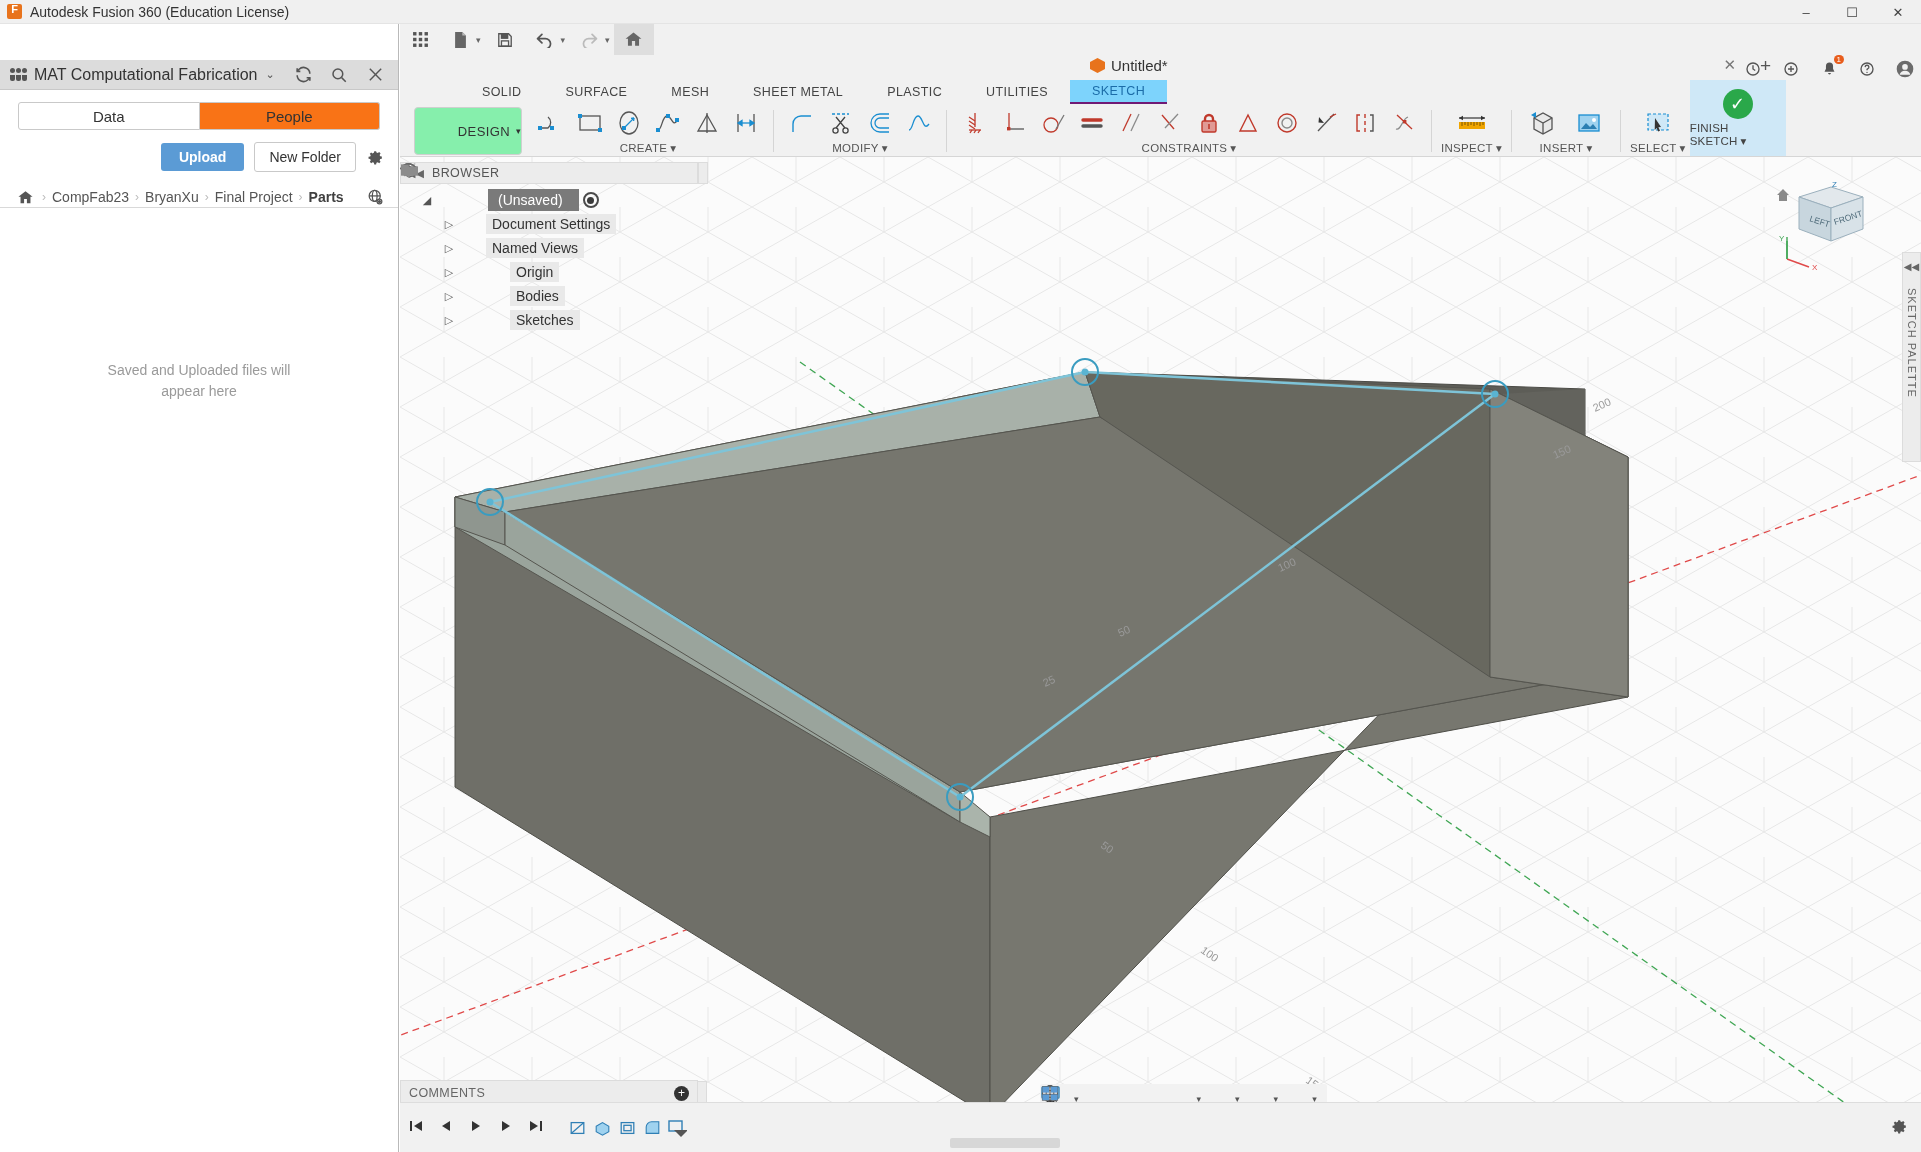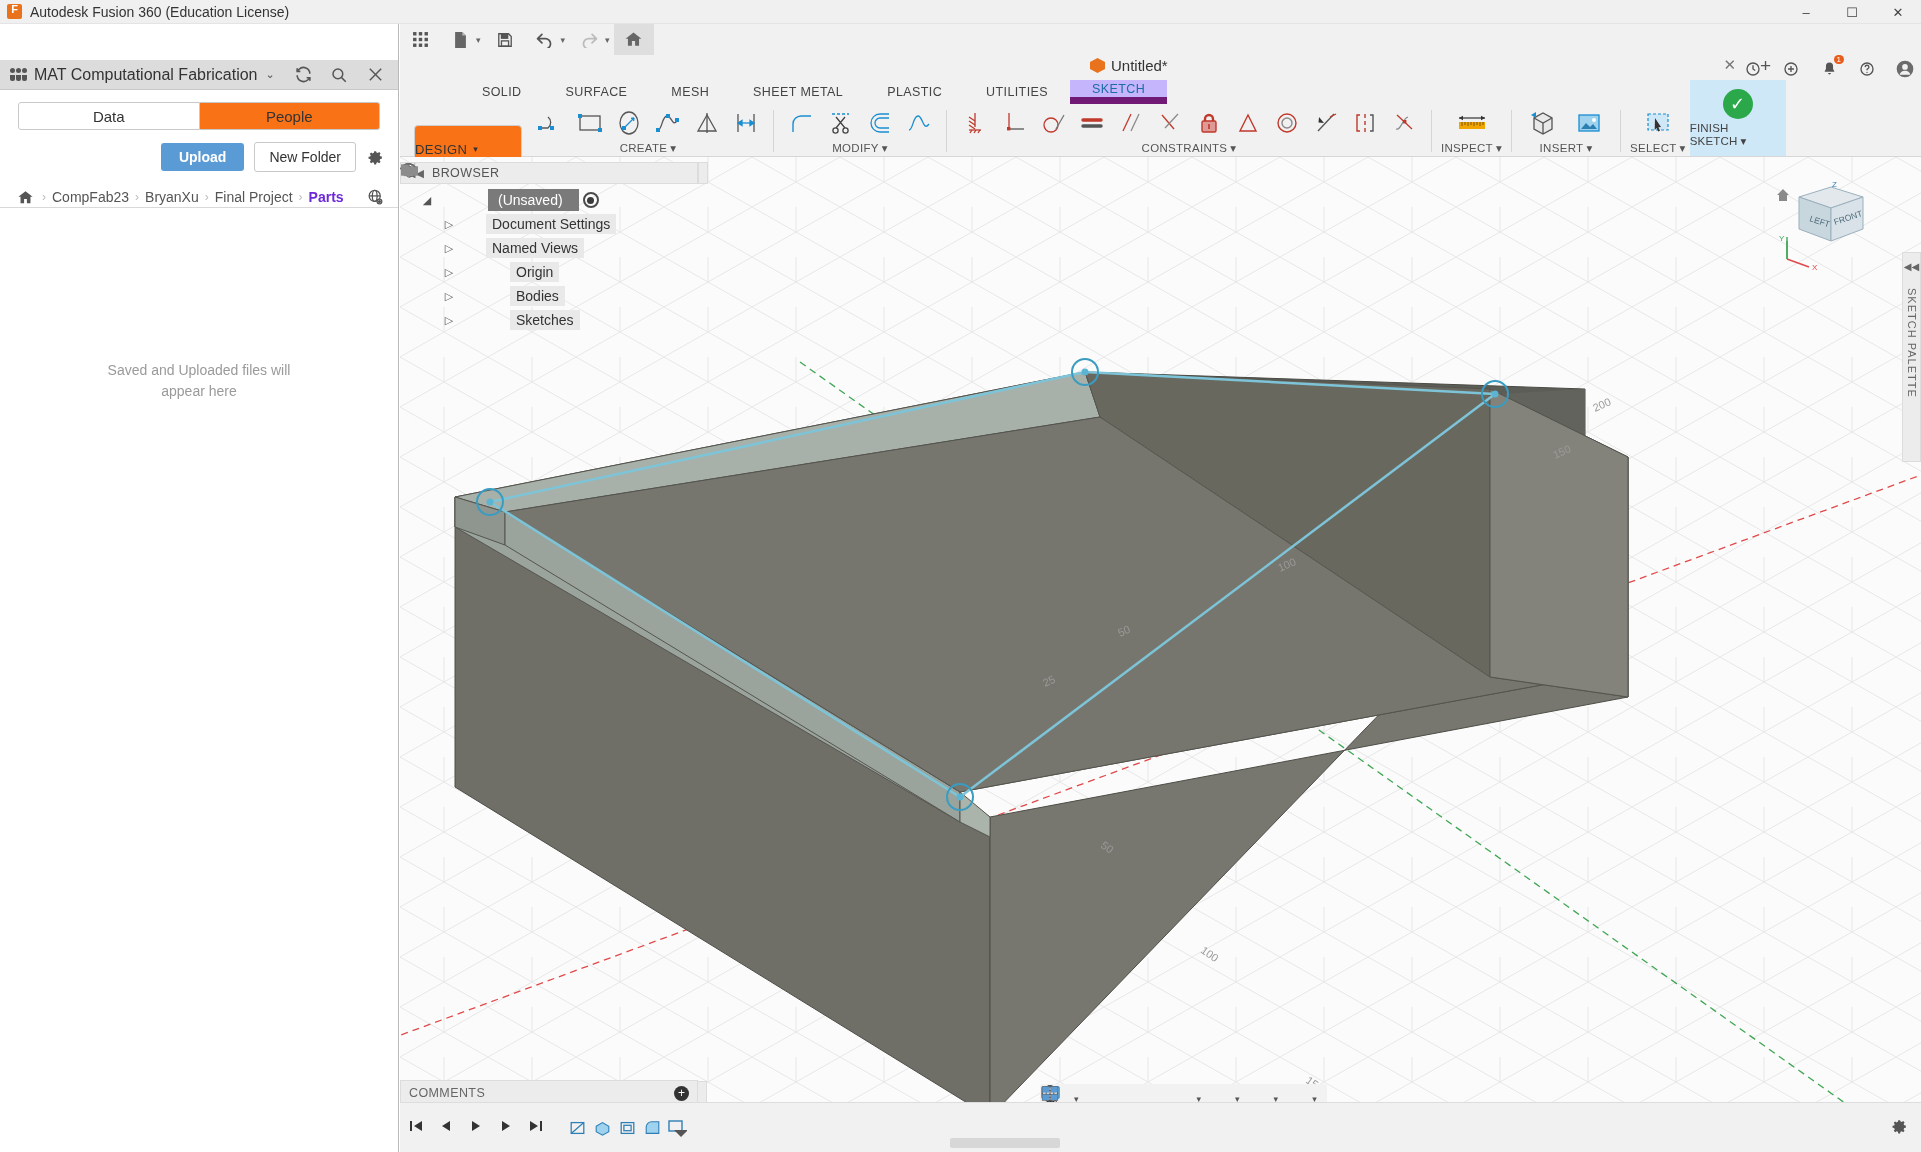--- a/index.html
+++ b/index.html
@@ -62,21 +62,21 @@
     padding:6px 18px; font-size:14px; font-family:inherit; font-weight:bold;
   }
   .btn-newfolder{
     background:#fff; color:#333; border:1px solid #c9c9c9; border-radius:3px;
     padding:6px 14px; font-size:14px; font-family:inherit;
   }
   .gear{ width:20px; height:20px; color:#555; display:flex; align-items:center;}
   .dp-crumbs{ display:flex; align-items:center; margin:14px 12px 0 14px; gap:6px;
     font-size:14px; color:#555; }
   .crumb{ color:#555; }
-  .crumb.active{ color:#6d28d9; font-weight:bold; }
+  .crumb.active{ color:#404040; font-weight:bold; }
   .crumb-sep{ color:#bdbdbd; font-size:12px; }
   .crumb-spacer{ margin-left:auto; }
   .dp-divider{ position:absolute; left:0; right:0; top:183px; height:1px; background:#d9d9d9;}
   .dp-empty{
     position:absolute; top:336px; left:0; right:0; text-align:center;
     font-size:14px; color:#9a9a9a; line-height:1.5;
   }
 
   
   .main{ position:absolute; top:24px; left:400px; width:1521px; height:1128px;
@@ -103,27 +103,27 @@
     align-items:center; color:#555; }
   .badge{ position:absolute; top:-3px; right:-4px; background:#e85d1c; color:#fff;
     font-size:8px; border-radius:6px; padding:0 3px; }
 
   
   .ribbon{ position:absolute; top:56px; left:0; width:1521px; height:77px;
     background:#f1f1f1; border-bottom:1px solid #d6d6d6; }
   .tabstrip{ position:absolute; top:0; left:60px; height:24px; display:flex; align-items:center; }
   .rtab{ font-size:12.5px; color:#444; letter-spacing:.4px; padding:3px 22px;
     height:24px; display:flex; align-items:center;text-align:center;}
-  .rtab.active{ background:#c4b5fd; color:#1b6ca8; border-bottom:7px solid #701a75; }
+  .rtab.active{ background:#7dd3fc; color:#1b6ca8; border-bottom:2px solid #701a75; }
   .ribbon-body{ position:absolute; top:24px; left:0; right:0; height:53px; display:flex;
     align-items:flex-start; }
   .design-box{
-    margin:21px 10px 0 14px; width:108px; height:48px; border:1px solid #cfcfcf;
-    border-radius:4px; background:#f97316; display:flex; align-items:center;
-    justify-content:flex-start; font-size:13px; color:#333; letter-spacing:.4px;
+    margin:3px 10px 0 14px; width:108px; height:48px; border:1px solid #cfcfcf;
+    border-radius:4px; background:#86efac; display:flex; align-items:center;
+    justify-content:flex-end; font-size:13px; color:#333; letter-spacing:.4px;
   }
   .group{ display:flex; flex-direction:column; align-items:center; height:53px; }
   .group-icons{ display:flex; align-items:center; height:38px; gap:2px; }
   .group-label{ font-size:11.5px; color:#555; letter-spacing:.3px; margin-top:-1px;}
   .ic{ width:37px;height:36px; display:flex; align-items:center; justify-content:center; }
   .ic.w44{ width:44px; }
   .vsep{ width:1px; height:42px; background:#d5d5d5; margin:0 9px; align-self:center;}
   .finish-btn{ width:96px; height:76px; background:#cfe8f7; display:flex;
     flex-direction:column; align-items:center; justify-content:center; gap:3px;
     margin-left:4px; margin-top:-24px;}

